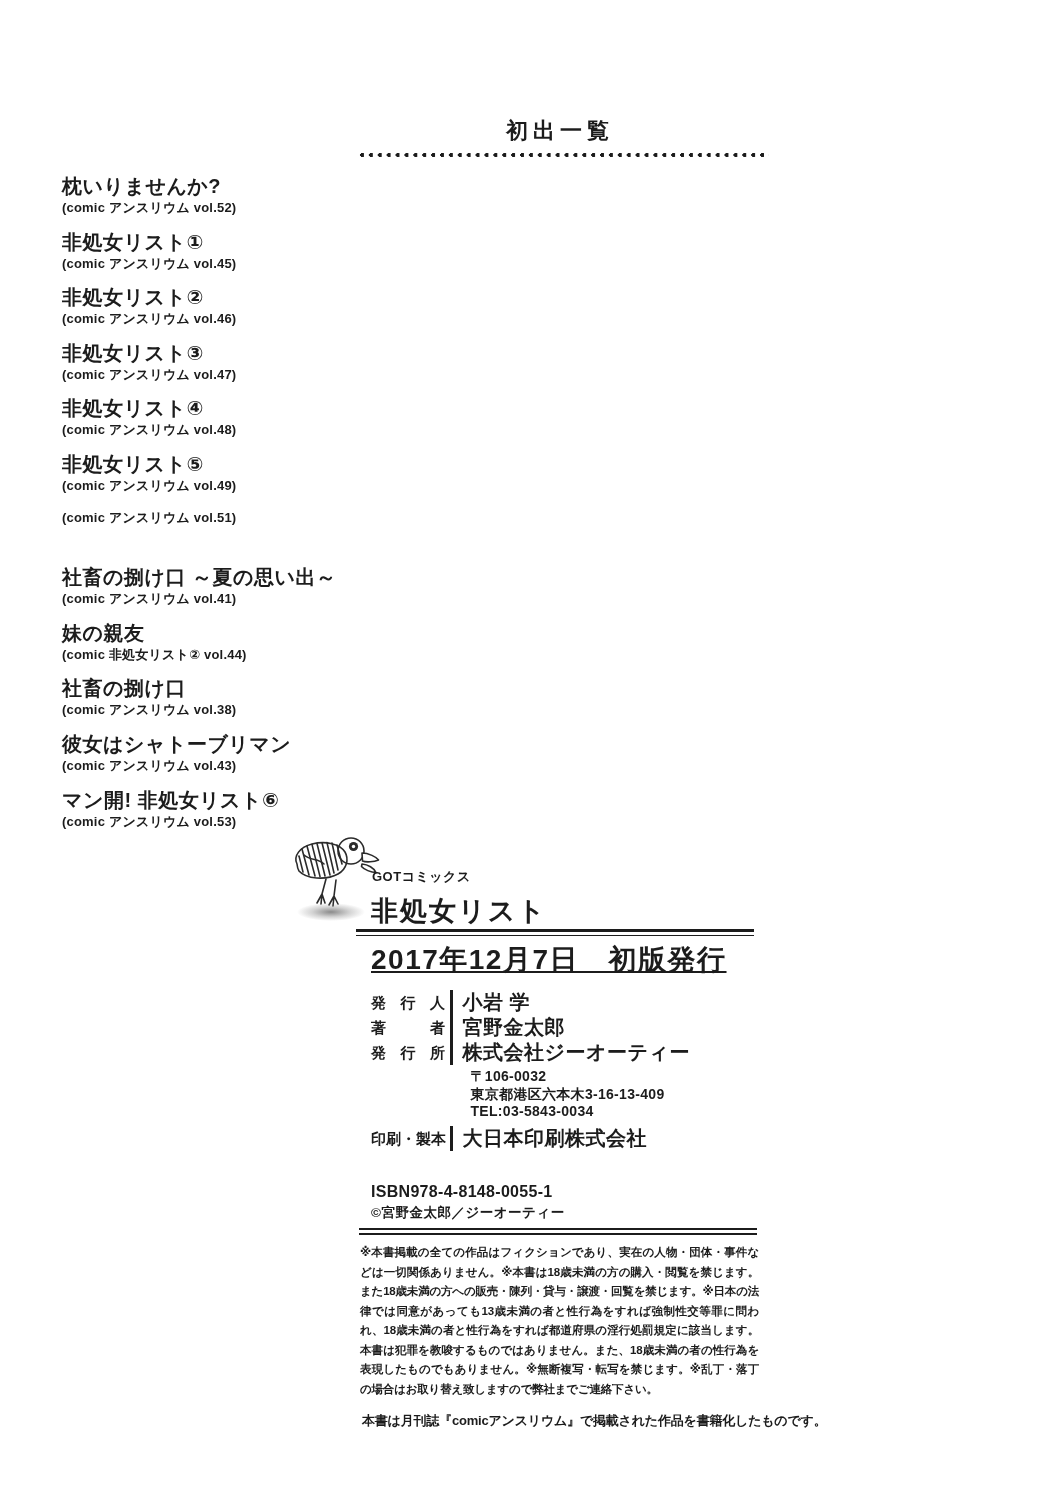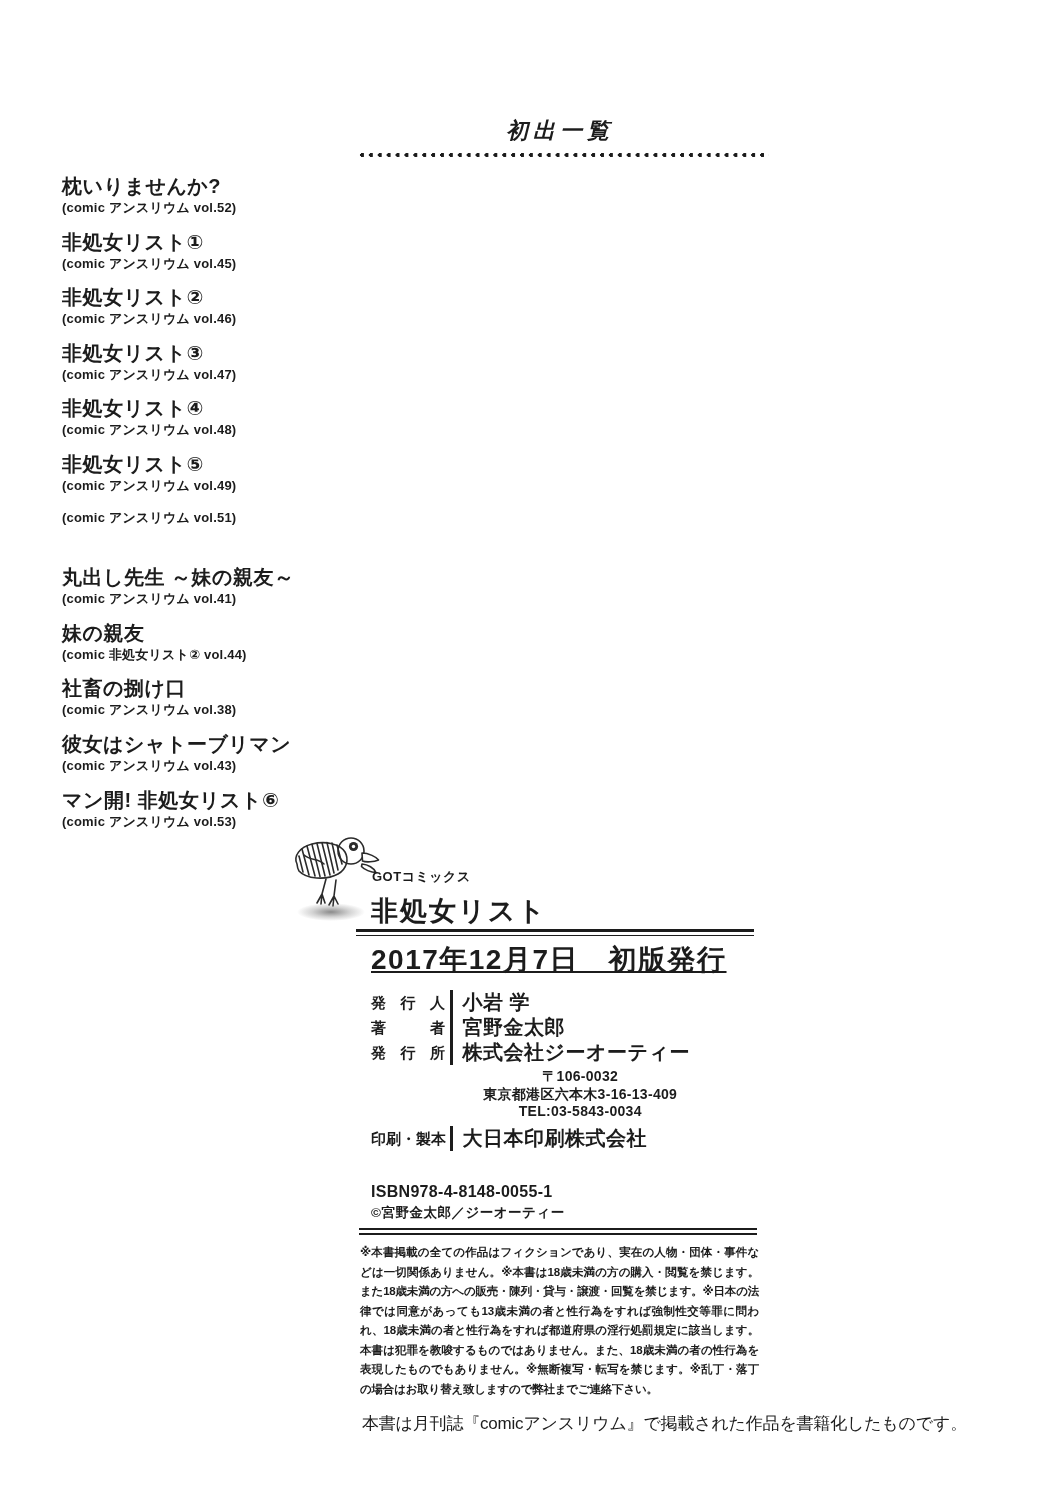--- a/index.html
+++ b/index.html
@@ -7,21 +7,21 @@
   body {
     width:1058px; height:1500px;
     font-family:"Liberation Sans","DejaVu Sans",sans-serif;
     color:#1c1c1c;
   }
   .page { position:relative; width:1058px; height:1500px; background:#ffffff; overflow:hidden; }
 
   
   .first-pub-title {
     position:absolute; top:116px; left:62px; right:0;
-    text-align:center; font-size:22px; font-weight:700; letter-spacing:5px;font-style:italic;
+    text-align:center; font-size:22px; font-weight:700; letter-spacing:5px;
   }
   .dotted-rule {
     position:absolute; top:152px; left:358px; width:411px; height:6px;
     background-image:radial-gradient(circle 2.1px at 4.2px 3px, #1c1c1c 92%, rgba(0,0,0,0) 100%);
     background-size:8.9px 6px; background-repeat:repeat-x;
   }
   .works { position:absolute; top:174px; left:62px; right:0; }
   .work { height:55.6px; }
   .work-title { font-size:20px; font-weight:700; line-height:24px; letter-spacing:0.5px; }
   .work-source { font-size:13px; font-weight:600; line-height:16px; margin-top:2px; letter-spacing:0.2px; }
@@ -41,39 +41,39 @@
   .edition { position:absolute; left:371px; top:941px; font-size:28px; font-weight:700; letter-spacing:1.5px;text-decoration:underline; }
 
   .credits { position:absolute; left:371px; top:990px; width:400px; }
   .credit-row { display:flex; align-items:flex-start; }
   .credit-label {
     flex:none; width:74px; font-size:15px; font-weight:700; line-height:25px;
     text-align:justify; text-align-last:justify; white-space:nowrap;
   }
   .credit-divider { flex:none; width:2.5px; height:25px; background:#1c1c1c; margin:0 10px 0 5px; }
   .credit-value { font-size:20px; font-weight:700; line-height:25px; letter-spacing:0.5px; white-space:nowrap; }
-  .publisher-address { margin:3px 0 5px 8px; font-size:14px; font-weight:600; line-height:17.5px; letter-spacing:0.3px;text-align:center; }
+  .publisher-address { margin:3px 0 5px 8px; font-size:14px; font-weight:600; line-height:17.5px; letter-spacing:0.3px; }
   .addr-line { white-space:nowrap; }
 
   .isbn-block { position:absolute; left:371px; top:1181px; }
   .isbn { font-size:16px; font-weight:700; line-height:21px; letter-spacing:0.3px; }
   .copyright { font-size:13.5px; font-weight:700; line-height:21px; letter-spacing:0.5px; }
 
   .section-rule {
     position:absolute; left:359px; top:1228px; width:398px; height:7px;
     border-top:2.5px solid #1c1c1c; border-bottom:2.5px solid #1c1c1c;
   }
   .disclaimer {
     position:absolute; left:360px; top:1243px; width:399px;
     font-size:11.5px; font-weight:600; line-height:19.5px; letter-spacing:-0.2px;
     text-align:justify;
   }
   .source-note {
     position:absolute; left:362px; top:1412px; width:420px;
-    font-size:17px; font-weight:400; letter-spacing:-0.2px; white-space:nowrap;
+    font-size:13px; font-weight:700; letter-spacing:-0.2px; white-space:nowrap;
   }
 </style>
 </head>
 <body>
 
 <div class="page">
 
   <div class="first-pub-title">初出一覧</div>
   <div class="dotted-rule"></div>
 
@@ -99,21 +99,21 @@
       <div class="work-source">(comic アンスリウム vol.48)</div>
     </div>
     <div class="work">
       <div class="work-title">非処女リスト⑤</div>
       <div class="work-source">(comic アンスリウム vol.49)</div>
     </div>
     <div class="work">
       <div class="work-source">(comic アンスリウム vol.51)</div>
     </div>
     <div class="work">
-      <div class="work-title">丸出し先生 ～妹の親友～</div>
+      <div class="work-title">社畜の捌け口 ～夏の思い出～</div>
       <div class="work-source">(comic アンスリウム vol.41)</div>
     </div>
     <div class="work">
       <div class="work-title">妹の親友</div>
       <div class="work-source">(comic 非処女リスト② vol.44)</div>
     </div>
     <div class="work">
       <div class="work-title">社畜の捌け口</div>
       <div class="work-source">(comic アンスリウム vol.38)</div>
     </div>

